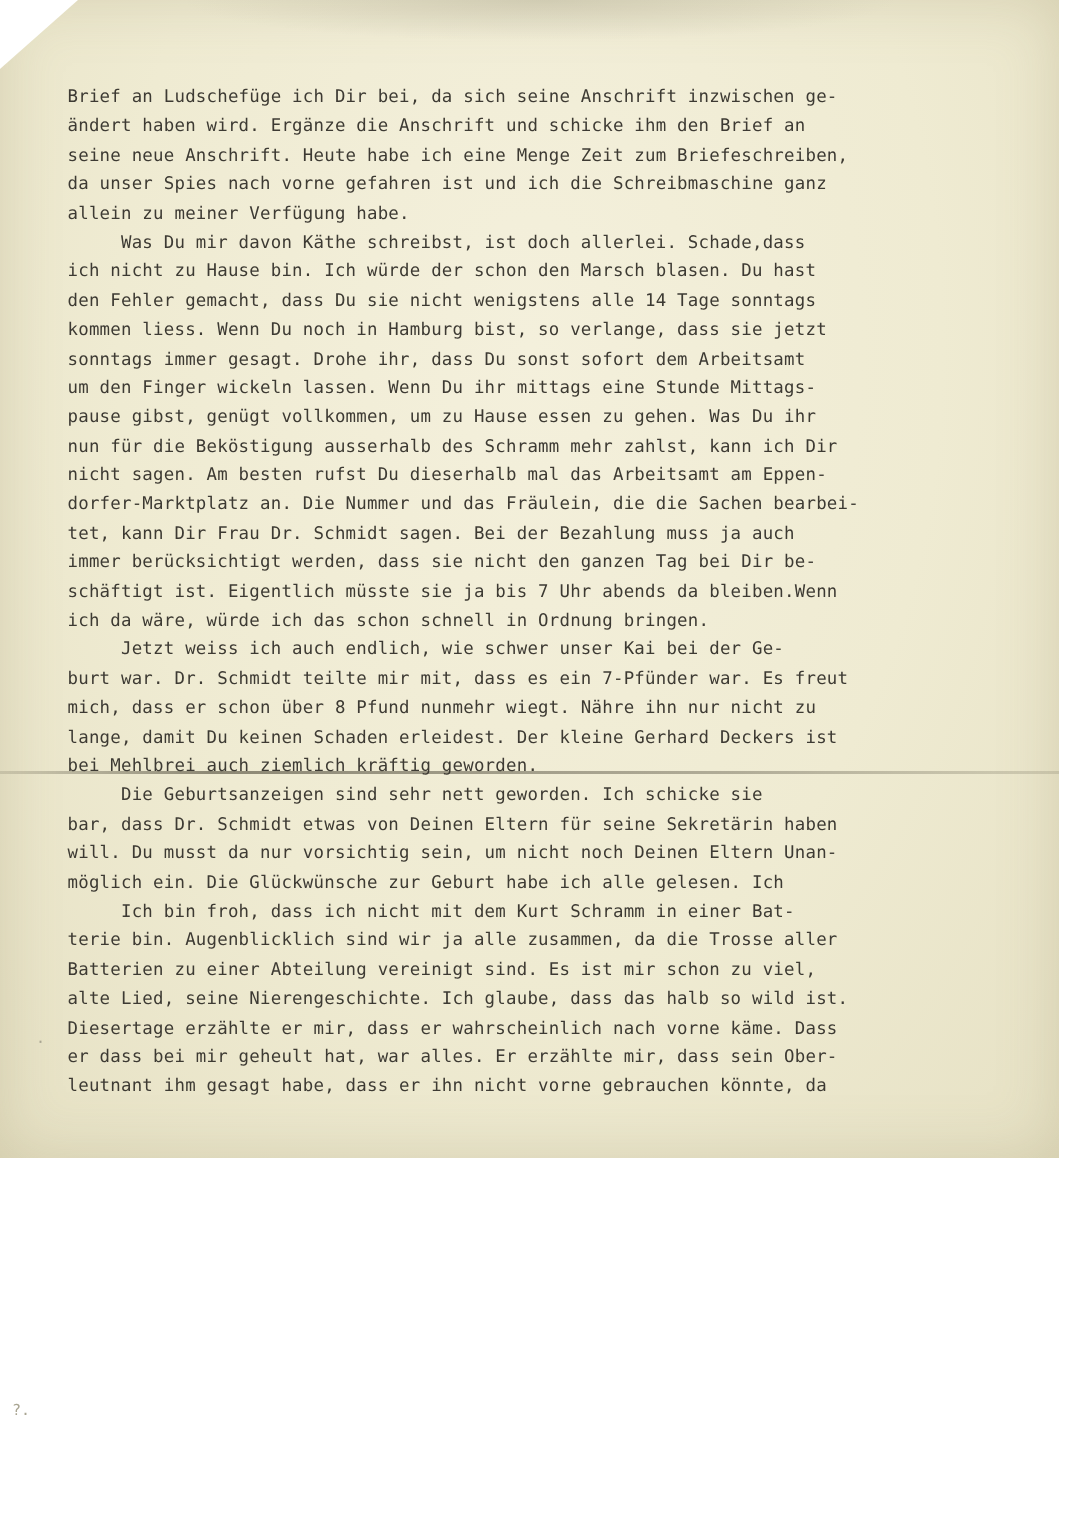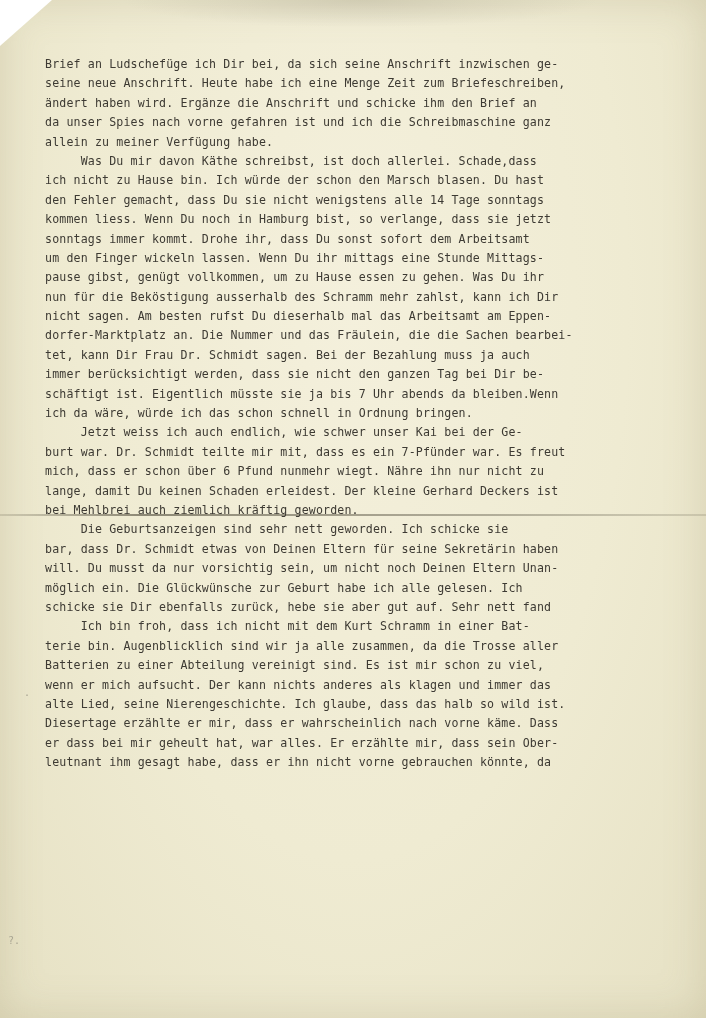--- a/index.html
+++ b/index.html
@@ -1,18 +1,18 @@
 <!DOCTYPE html>
 <html><head>
 <meta charset="utf-8">
 <style>
   html, body { margin:0; padding:0; }
   body { width:712px; height:1024px; background:#ffffff; position:relative; overflow:hidden; }
   .page {
-    position:absolute; left:0; top:0; width:706px; height:1018px;
+    position:absolute; left:0; top:0; width:706px; height:772px;
     background: radial-gradient(ellipse at 50% 30%, #f4f0dc 0%, #efebd2 55%, #e6e1c4 100%);
     clip-path: polygon(52px 0, 706px 0, 706px 1018px, 0 1018px, 0 46px);
     box-shadow: inset 0 0 40px rgba(150,140,100,0.25);
   }
   .crease {
     position:absolute; left:0; top:514px; width:706px; height:2px;
     background: linear-gradient(90deg, rgba(60,55,40,0.15), rgba(60,55,40,0.55) 20%, rgba(60,55,40,0.35) 70%, rgba(60,55,40,0.15));
   }
   .topshade {
     position:absolute; left:120px; top:0; width:480px; height:28px;
@@ -30,52 +30,50 @@
   }
 </style>
 </head>
 <body>
 
 <div class="page">
   <div class="topshade"></div>
   <div class="crease"></div>
   <div class="text">
     <div class="line">Brief an Ludschefüge ich Dir bei, da sich seine Anschrift inzwischen ge-</div>
+    <div class="line">ändert haben wird. Ergänze die Anschrift und schicke ihm den Brief an</div>
     <div class="line">seine neue Anschrift. Heute habe ich eine Menge Zeit zum Briefeschreiben,</div>
-    <div class="line">ändert haben wird. Ergänze die Anschrift und schicke ihm den Brief an</div>
     <div class="line">da unser Spies nach vorne gefahren ist und ich die Schreibmaschine ganz</div>
     <div class="line">allein zu meiner Verfügung habe.</div>
     <div class="line">     Was Du mir davon Käthe schreibst, ist doch allerlei. Schade,dass</div>
     <div class="line">ich nicht zu Hause bin. Ich würde der schon den Marsch blasen. Du hast</div>
     <div class="line">den Fehler gemacht, dass Du sie nicht wenigstens alle 14 Tage sonntags</div>
     <div class="line">kommen liess. Wenn Du noch in Hamburg bist, so verlange, dass sie jetzt</div>
-    <div class="line">sonntags immer kommt. Drohe ihr, dass Du sonst sofort dem Arbeitsamt</div>
+    <div class="line">sonntags immer gesagt. Drohe ihr, dass Du sonst sofort dem Arbeitsamt</div>
     <div class="line">um den Finger wickeln lassen. Wenn Du ihr mittags eine Stunde Mittags-</div>
     <div class="line">pause gibst, genügt vollkommen, um zu Hause essen zu gehen. Was Du ihr</div>
     <div class="line">nun für die Beköstigung ausserhalb des Schramm mehr zahlst, kann ich Dir</div>
     <div class="line">nicht sagen. Am besten rufst Du dieserhalb mal das Arbeitsamt am Eppen-</div>
     <div class="line">dorfer-Marktplatz an. Die Nummer und das Fräulein, die die Sachen bearbei-</div>
     <div class="line">tet, kann Dir Frau Dr. Schmidt sagen. Bei der Bezahlung muss ja auch</div>
     <div class="line">immer berücksichtigt werden, dass sie nicht den ganzen Tag bei Dir be-</div>
     <div class="line">schäftigt ist. Eigentlich müsste sie ja bis 7 Uhr abends da bleiben.Wenn</div>
     <div class="line">ich da wäre, würde ich das schon schnell in Ordnung bringen.</div>
     <div class="line">     Jetzt weiss ich auch endlich, wie schwer unser Kai bei der Ge-</div>
     <div class="line">burt war. Dr. Schmidt teilte mir mit, dass es ein 7-Pfünder war. Es freut</div>
-    <div class="line">mich, dass er schon über 6 Pfund nunmehr wiegt. Nähre ihn nur nicht zu</div>
+    <div class="line">mich, dass er schon über 8 Pfund nunmehr wiegt. Nähre ihn nur nicht zu</div>
     <div class="line">lange, damit Du keinen Schaden erleidest. Der kleine Gerhard Deckers ist</div>
     <div class="line">bei Mehlbrei auch ziemlich kräftig geworden.</div>
     <div class="line">     Die Geburtsanzeigen sind sehr nett geworden. Ich schicke sie</div>
     <div class="line">bar, dass Dr. Schmidt etwas von Deinen Eltern für seine Sekretärin haben</div>
     <div class="line">will. Du musst da nur vorsichtig sein, um nicht noch Deinen Eltern Unan-</div>
     <div class="line">möglich ein. Die Glückwünsche zur Geburt habe ich alle gelesen. Ich</div>
-    <div class="line">schicke sie Dir ebenfalls zurück, hebe sie aber gut auf. Sehr nett fand</div>
     <div class="line">     Ich bin froh, dass ich nicht mit dem Kurt Schramm in einer Bat-</div>
     <div class="line">terie bin. Augenblicklich sind wir ja alle zusammen, da die Trosse aller</div>
     <div class="line">Batterien zu einer Abteilung vereinigt sind. Es ist mir schon zu viel,</div>
-    <div class="line">wenn er mich aufsucht. Der kann nichts anderes als klagen und immer das</div>
     <div class="line">alte Lied, seine Nierengeschichte. Ich glaube, dass das halb so wild ist.</div>
     <div class="line">Diesertage erzählte er mir, dass er wahrscheinlich nach vorne käme. Dass</div>
     <div class="line">er dass bei mir geheult hat, war alles. Er erzählte mir, dass sein Ober-</div>
     <div class="line">leutnant ihm gesagt habe, dass er ihn nicht vorne gebrauchen könnte, da</div>
   </div>
   <span class="margin-mark" style="left:24px;top:690px;">·</span>
   <span class="margin-mark" style="left:8px;top:935px;">?.</span>
 </div>
 
 </body></html>

